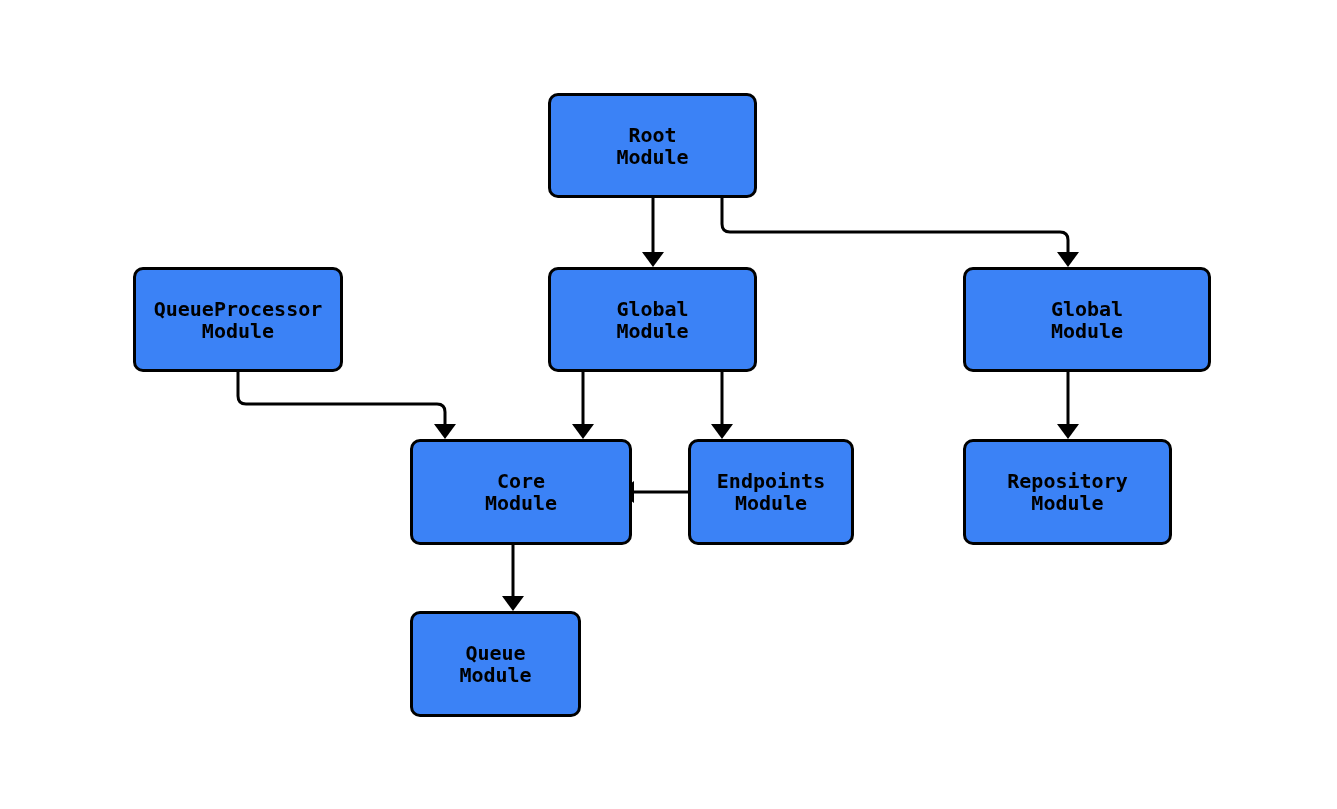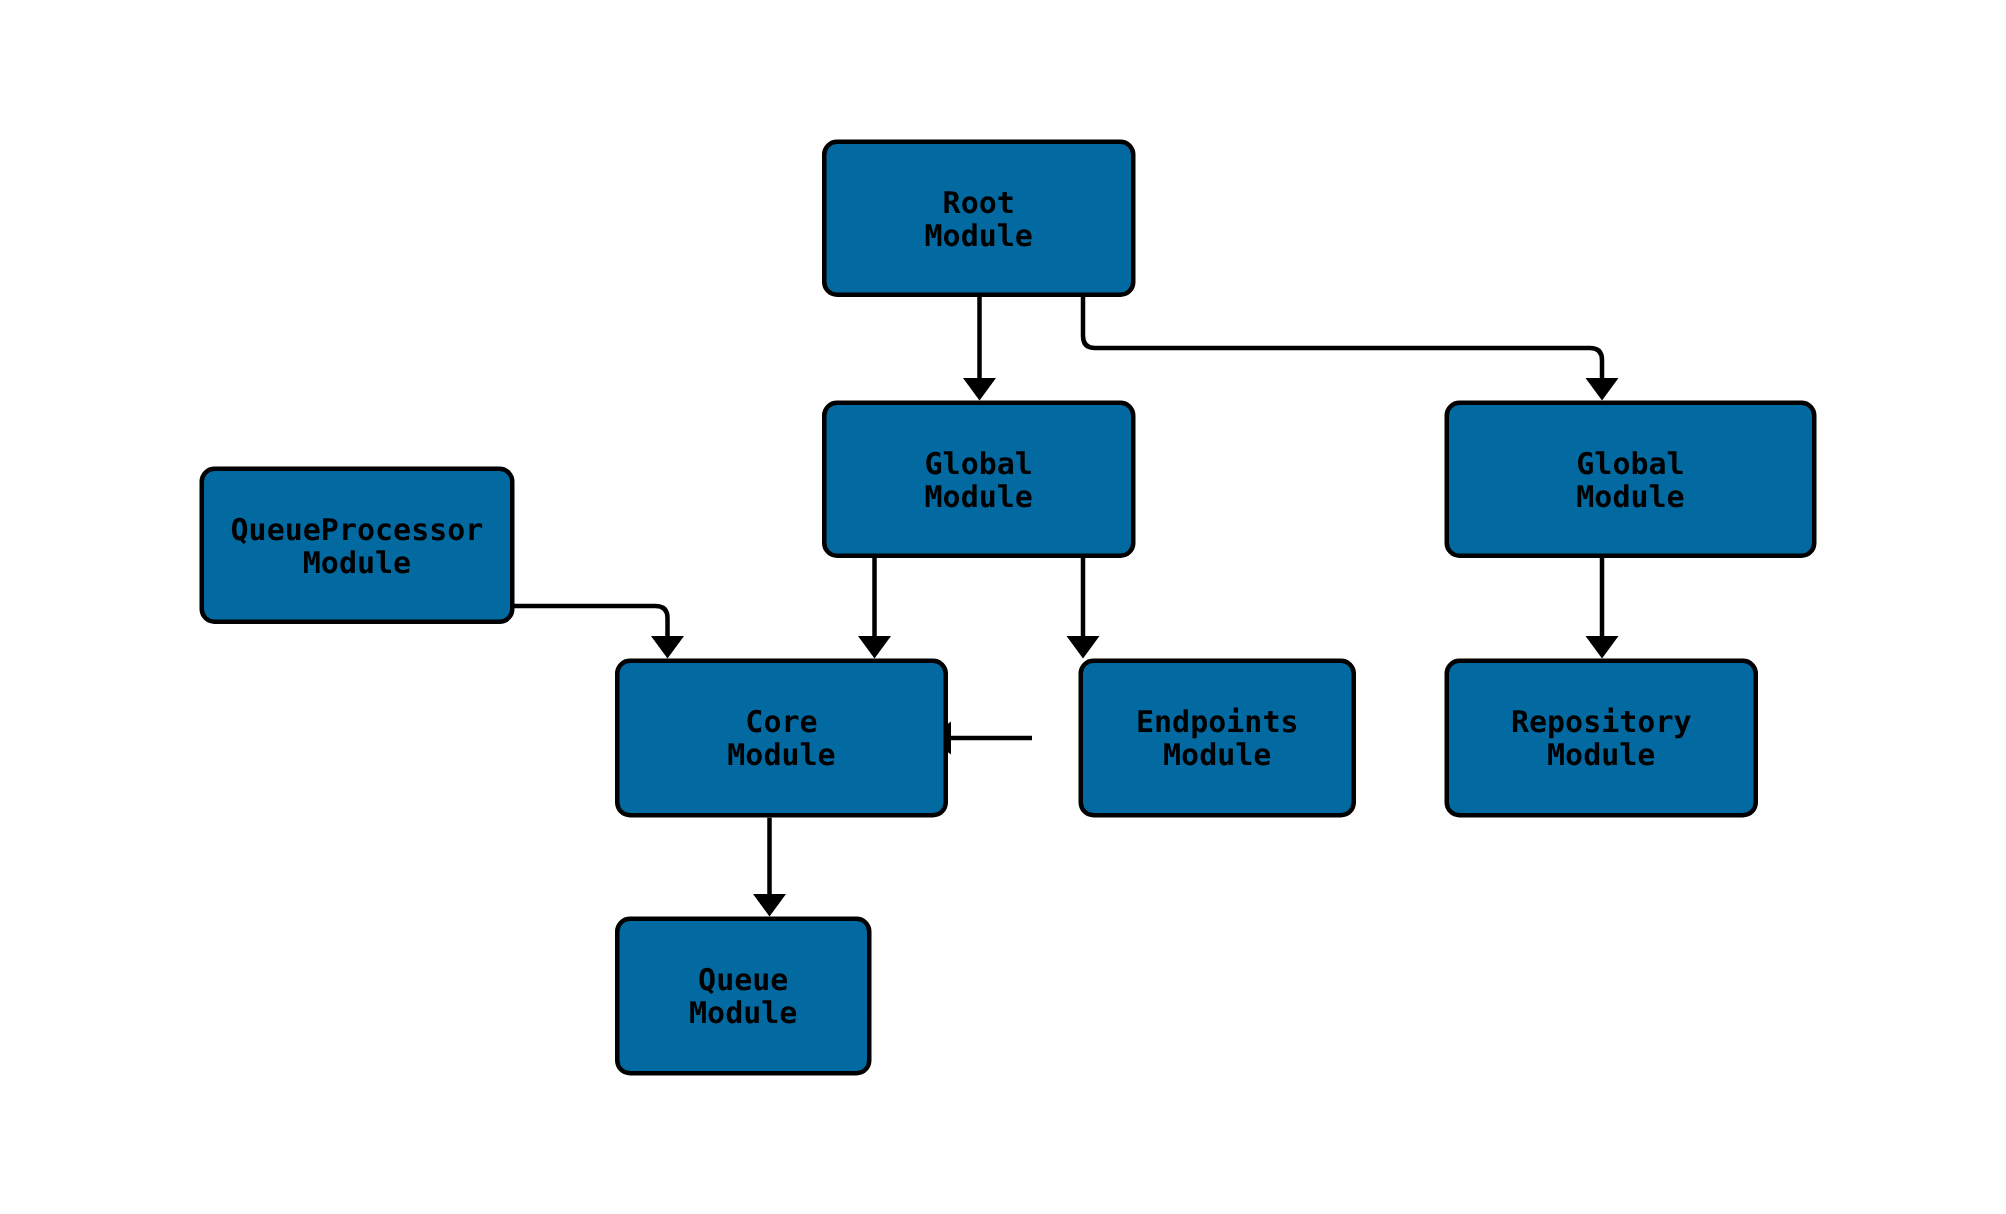--- a/index.html
+++ b/index.html
@@ -29,21 +29,21 @@
   }
   .edges-layer polygon {
     fill: #000000;
     stroke: none;
   }
   .node {
     position: absolute;
     box-sizing: border-box;
     border: 3px solid #000000;
     border-radius: 10px;
-    background: #0369a1;
+    background: #3b82f6;
     display: flex;
     align-items: center;
     justify-content: center;
   }
   .node-label {
     font-weight: bold;
     font-size: 20px;
     line-height: 22px;
     color: #000000;
     text-align: center;
@@ -97,41 +97,41 @@
       <path d="M513,545 L513,596"></path>
       <polygon points="502,596 524,596 513,611"></polygon>
     </g>
   </svg>
 
   <div class="node" style="left:548px; top:93px; width:209px; height:105px;">
     <span class="node-label">Root
 Module</span>
   </div>
 
-  <div class="node" style="left:133px; top:267px; width:210px; height:105px;margin-top:44px;">
+  <div class="node" style="left:133px; top:267px; width:210px; height:105px;">
     <span class="node-label">QueueProcessor
 Module</span>
   </div>
 
   <div class="node" style="left:548px; top:267px; width:209px; height:105px;">
     <span class="node-label">Global
 Module</span>
   </div>
 
   <div class="node" style="left:963px; top:267px; width:248px; height:105px;">
     <span class="node-label">Global
 Module</span>
   </div>
 
   <div class="node" style="left:410px; top:439px; width:222px; height:106px;">
     <span class="node-label">Core
 Module</span>
   </div>
 
-  <div class="node" style="left:688px; top:439px; width:185px; height:106px;margin-left:31px;">
+  <div class="node" style="left:688px; top:439px; width:166px; height:106px;">
     <span class="node-label">Endpoints
 Module</span>
   </div>
 
   <div class="node" style="left:963px; top:439px; width:209px; height:106px;">
     <span class="node-label">Repository
 Module</span>
   </div>
 
   <div class="node" style="left:410px; top:611px; width:171px; height:106px;">

